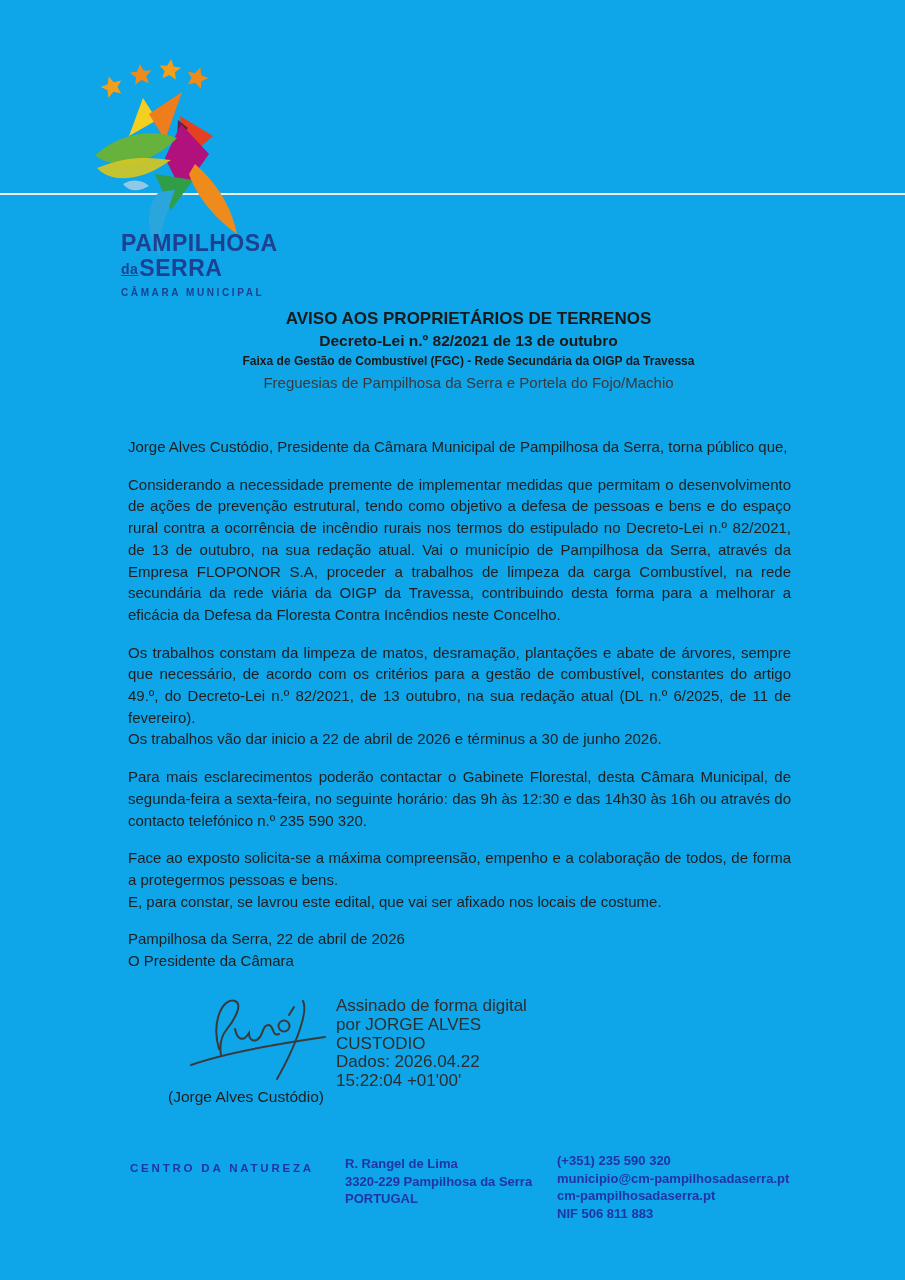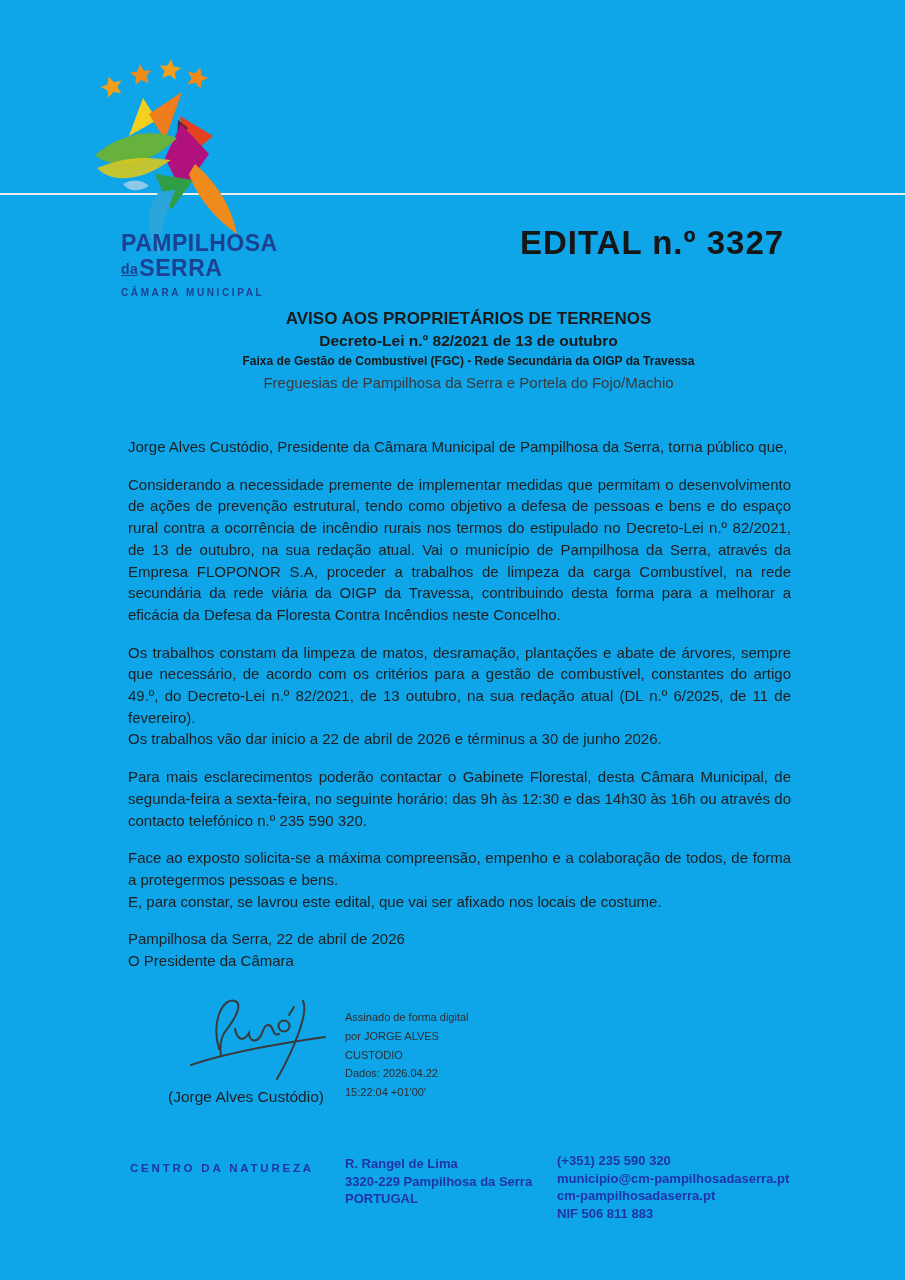--- a/index.html
+++ b/index.html
@@ -35,21 +35,21 @@
   
   .body-text{position:absolute;left:128px;top:400px;width:663px;font-size:15px;line-height:21.7px;color:#1f1f1f;margin-top:36px;}
   .body-text p{margin:0 0 16px 0;text-align:justify;}
   .body-text p.nogap{margin-bottom:0;}
   .body-text p.tight{margin-top:0;}
   .dateline{margin-top:6px;}
   .dateline div{line-height:21.7px;}
 
   
   .sig-scribble{position:absolute;left:183px;top:985px;width:155px;height:105px;}
-  .sig-digital{position:absolute;left:345px;top:997px;font-size:11px;line-height:18.8px;color:#2e2e2e;margin-top:11px;}
+  .sig-digital{position:absolute;left:336px;top:997px;font-size:17px;line-height:18.8px;color:#2e2e2e;}
   .sig-caption{position:absolute;left:128px;top:1088px;font-size:15.5px;color:#1f1f1f;margin-left:40px;}
 
   
   .footer{position:absolute;left:0;top:1152px;width:905px;color:#2134a5;}
   .f-col1{position:absolute;left:130px;top:10px;font-size:11.5px;font-weight:bold;letter-spacing:2.8px;}
   .f-col2{position:absolute;left:345px;top:3px;font-size:13px;font-weight:bold;line-height:17.5px;}
   .f-col3{position:absolute;left:557px;top:0px;font-size:13px;font-weight:bold;line-height:17.5px;}
 </style>
 </head>
 <body>
@@ -79,21 +79,20 @@
       <path d="M38,126 C48,120 58,122 64,128 C54,134 44,134 38,126 Z" fill="#8ec9e8"></path>
     </g>
   </svg>
 
   <div class="logo-text">
     <div class="logo-line1">PAMPILHOSA</div>
     <div class="logo-line2"><span class="logo-da">da</span><span>SERRA</span></div>
     <div class="logo-sub">CÂMARA MUNICIPAL</div>
   </div>
 
-  <div class="edital-title">EDITAL n.º 3327</div>
 
   <div class="heading">
     <div class="h1">AVISO AOS PROPRIETÁRIOS DE TERRENOS</div>
     <div class="h2">Decreto-Lei n.º 82/2021 de 13 de outubro</div>
     <div class="h3">Faixa de Gestão de Combustível (FGC) - Rede Secundária da OIGP da Travessa</div>
     <div class="h4">Freguesias de Pampilhosa da Serra e Portela do Fojo/Machio</div>
   </div>
 
   <div class="body-text">
     <p>Jorge Alves Custódio, Presidente da Câmara Municipal de Pampilhosa da Serra, torna público que,</p>

